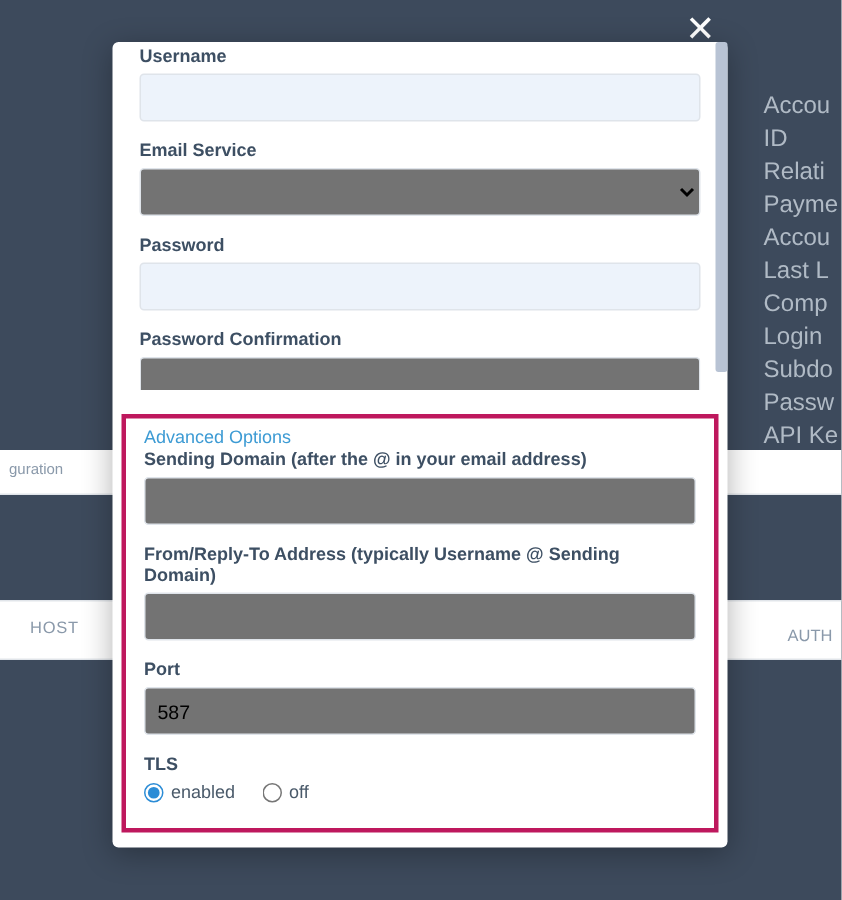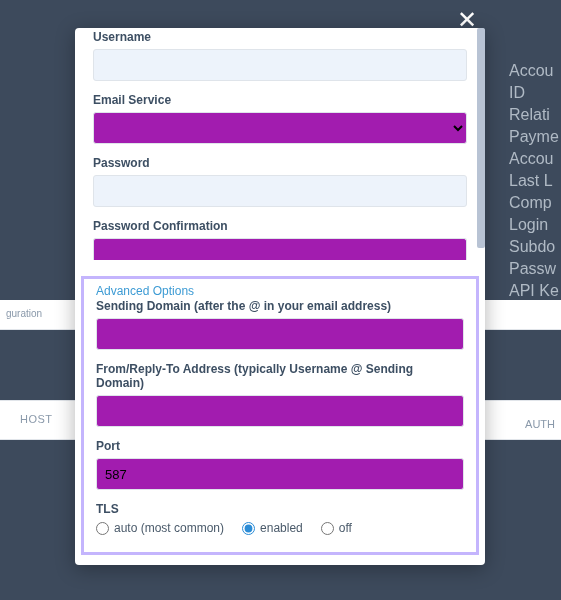--- a/index.html
+++ b/index.html
@@ -103,26 +103,26 @@
     margin-bottom: 5px;
   }
   .form-control, select.form-control {
     width: 100%;
     height: 32px;
     border: 1px solid #dfe4ea;
     border-radius: 3px;
     padding: 4px 8px;
     font-size: 13px;
     font-family: inherit;
-    background: #a21caf;
+    background: #737373;
   }
   .form-control.blue-bg { background: #edf3fb; }
   select.form-control { appearance: auto; }
   .advanced-box {
-    border: 3px solid #c4b5fd;
+    border: 3px solid #be185d;
     padding: 4px 12px 8px 12px;
     margin: 0 6px 10px 6px;
   }
   .adv-link {
     color: #3d9bd4;
     font-size: 12px;
     cursor: pointer;
     display: inline-block;
     margin-bottom: 0;
   }
@@ -204,24 +204,20 @@
 
       <div class="form-group">
         <label>Port</label>
         <input class="form-control" type="text" value="587" style="">
       </div>
 
       <div class="form-group" style="margin-bottom:4px;">
         <label>TLS</label>
         <div class="radio-row">
           <label>
-            <input type="radio" name="tls" style="">
-            <span>auto (most common)</span>
-          </label>
-          <label>
             <input type="radio" name="tls" checked="" style="">
             <span>enabled</span>
           </label>
           <label>
             <input type="radio" name="tls" style="">
             <span>off</span>
           </label>
         </div>
       </div>
     </div>

